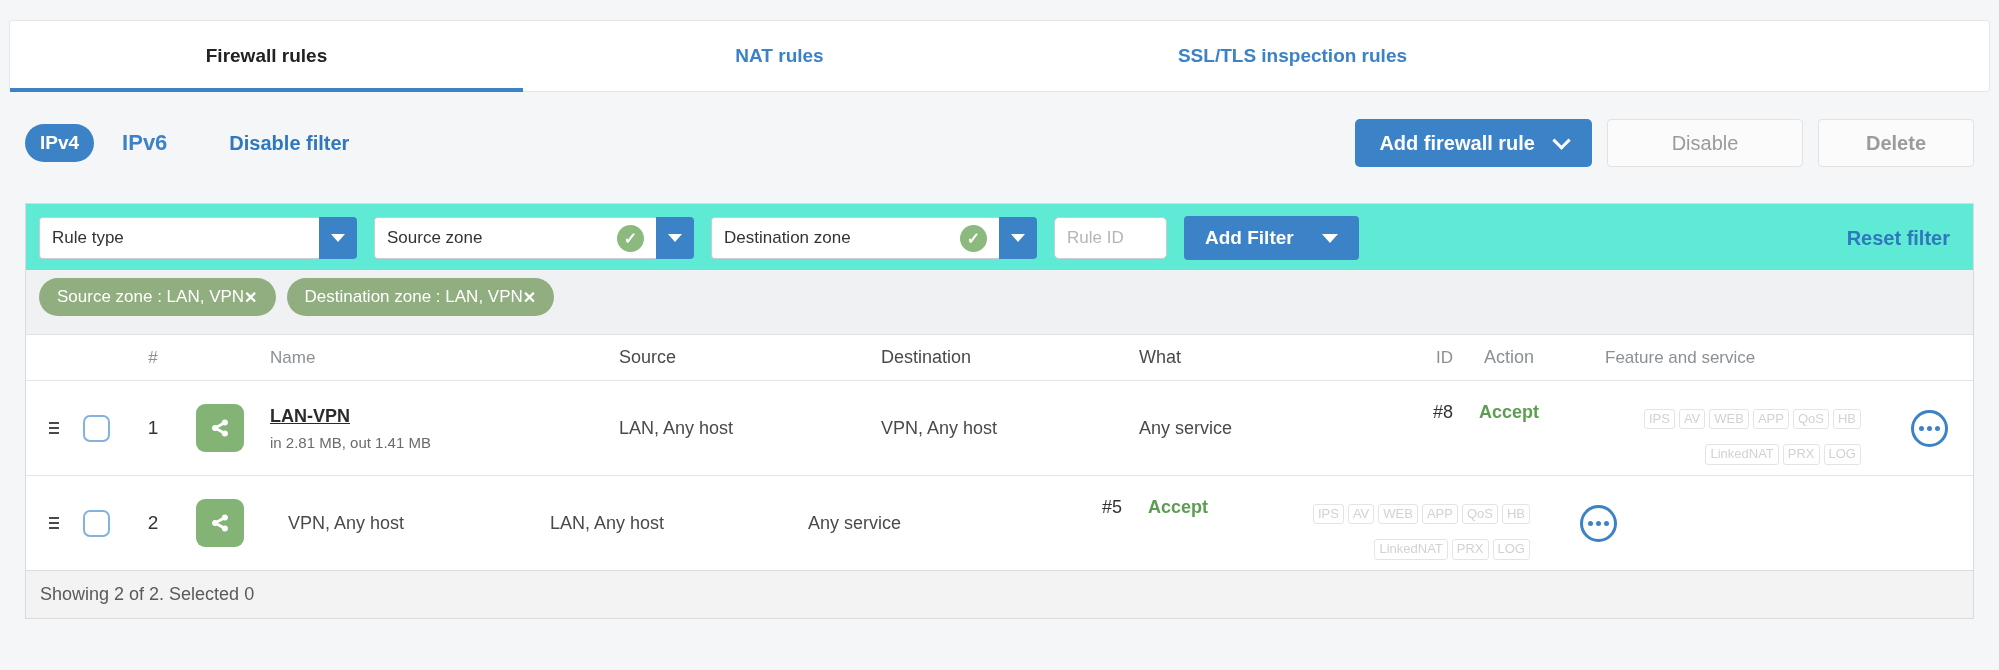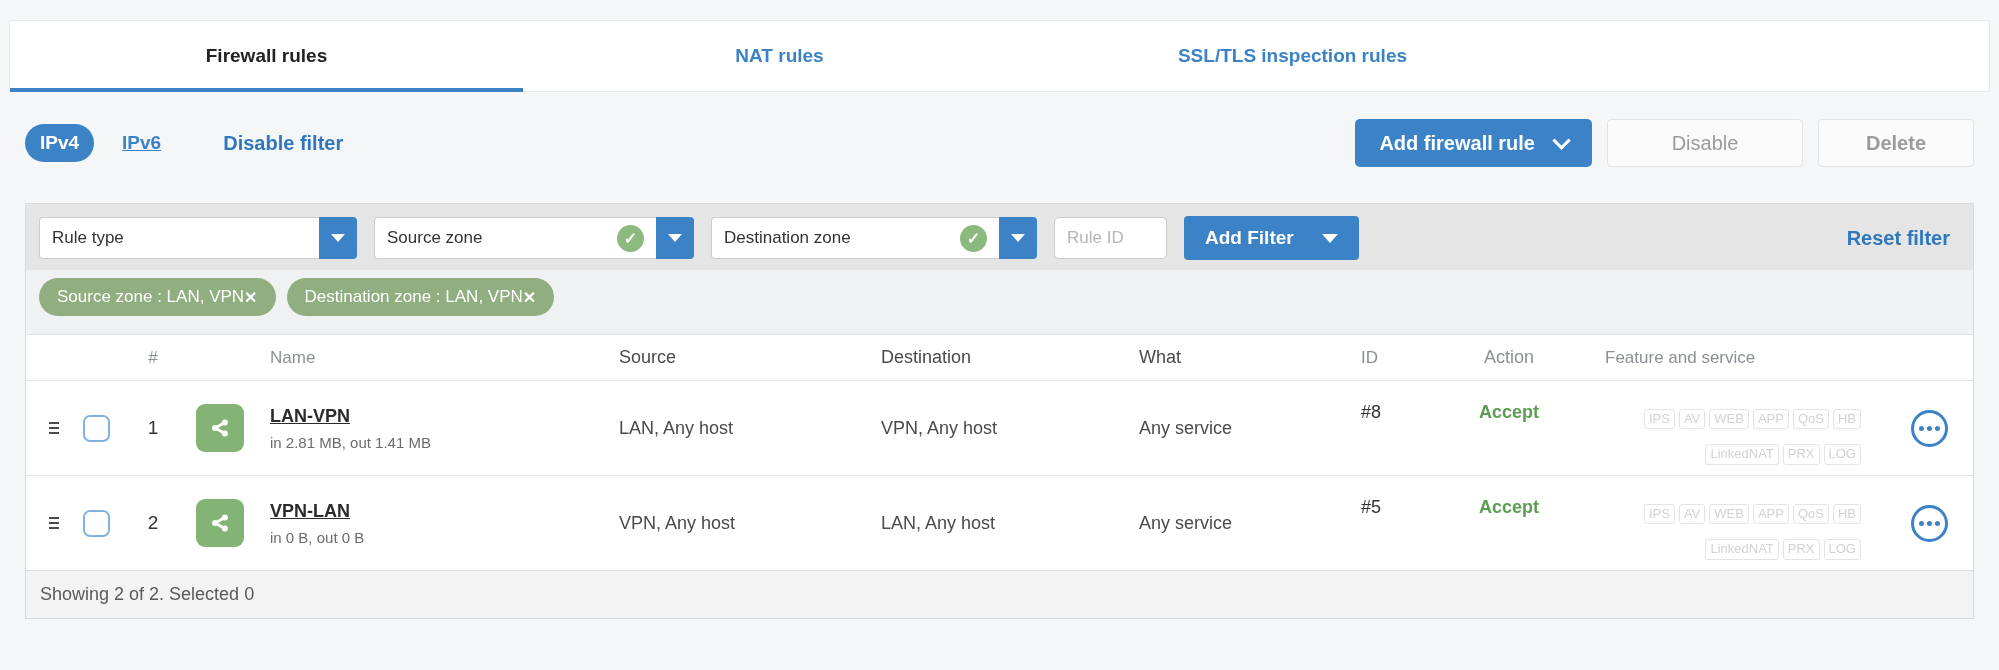--- a/index.html
+++ b/index.html
@@ -31,21 +31,21 @@
   
   .toolbar {
     margin:26px 25px 0; height:50px;
     display:flex; align-items:center;
   }
   .ip-pill {
     background:#3c82c6; color:#fff; font-weight:bold; font-size:19px;
     padding:8px 15px; border-radius:999px; cursor:pointer;
   }
   .ip-link {
-    color:#3c82c6; font-weight:bold; font-size:19px; margin-left:28px; cursor:pointer;text-decoration:underline;
+    color:#3c82c6; font-weight:bold; font-size:22px; margin-left:28px; cursor:pointer;
   }
   .disable-filter-link {
     color:#2f78bd; font-weight:bold; font-size:20px; margin-left:62px; cursor:pointer;
   }
   .toolbar-right { margin-left:auto; display:flex; align-items:center; gap:15px; }
   .btn-primary {
     background:#3c82c6; color:#fff; border:none; border-radius:5px;
     height:48px; padding:0 24px; font-size:20px; font-weight:bold;
     display:flex; align-items:center; gap:20px; cursor:pointer;
     font-family:"Liberation Sans", sans-serif;
@@ -61,21 +61,21 @@
   }
   .btn-disable { width:196px; }
   .btn-delete { width:156px;font-weight:bold; }
   
   .panel {
     margin:35px 25px 0; background:#fff;
     border:1px solid #d8dadc;
   }
   
   .filterbar {
-    background:#e5e5e5; padding:12px 13px 10px;
+    background:#5eead4; padding:12px 13px 10px;
     display:flex; align-items:center; gap:17px;
   }
   .fselect { display:flex; height:42px; cursor:pointer; }
   .fs-box {
     background:#fff; border:1px solid #c9cdd1; border-right:none;
     border-radius:4px 0 0 4px; display:flex; align-items:center;
     padding:0 12px; font-size:17px; color:#333;
   }
   .fs-box .fs-label { flex:1; }
   .fs-check {
@@ -132,21 +132,21 @@
     border-top:1px solid #e6e6e6; background:#fff;
   }
   .c-handle { width:28px; margin-left:14px; display:flex; justify-content:center; }
   .c-cb     { width:56px; display:flex; justify-content:center; }
   .c-num    { width:58px; text-align:center; font-size:19px; color:#333; }
   .c-icon   { width:76px; display:flex; justify-content:center; }
   .c-name   { flex:1; padding-left:12px; }
   .c-src    { width:262px; padding-left:30px; font-size:18px; color:#4a4a4a; }
   .c-dst    { width:258px; padding-left:30px; font-size:18px; color:#4a4a4a; }
   .c-what   { width:252px; padding-left:30px; font-size:18px; color:#4a4a4a; }
-  .c-id     { width:92px;  text-align:left; font-size:18px; color:#333; }
+  .c-id     { width:92px;  text-align:right; font-size:18px; color:#333; }
   .c-act    { width:112px; text-align:center; font-size:18px; }
   .c-feat   { width:320px; display:flex; flex-direction:column; align-items:flex-end; padding-right:24px; }
   .c-menu   { width:88px; display:flex; justify-content:center; }
   .thead .c-num, .thead .c-id { color:#8b9096; font-size:17px; }
   .thead .c-feat { align-items:flex-start; padding-left:40px; }
   .trow .c-id, .trow .c-act { align-self:flex-start; padding-top:21px; }
   .trow .c-feat { align-self:flex-start; padding-top:16px; }
   .drag-handle { display:flex; flex-direction:column; gap:3px; cursor:grab; }
   .drag-handle i { display:block; width:10px; height:2px; background:#4a4a4a; }
   .cb {
@@ -337,24 +337,20 @@
     <div class="c-icon">
       <span class="rule-icon">
         <svg width="26" height="26" viewBox="0 0 24 24">
           <path d="M16.5 7 L7.5 12 L16.5 17" stroke="#fff" stroke-width="2.6" fill="none"></path>
           <circle cx="16.5" cy="7" r="2.8" fill="#fff"></circle>
           <circle cx="16.5" cy="17" r="2.8" fill="#fff"></circle>
           <circle cx="7.5" cy="12" r="2.8" fill="#fff"></circle>
         </svg>
       </span>
     </div>
-    <div class="c-name">
-      <span class="rule-name">VPN-LAN</span>
-      <div class="rule-traffic">in 0 B, out 0 B</div>
-    </div>
     <div class="c-src">VPN, Any host</div>
     <div class="c-dst">LAN, Any host</div>
     <div class="c-what">Any service</div>
     <div class="c-id">#5</div>
     <div class="c-act action-accept">Accept</div>
     <div class="c-feat">
       <div class="badge-line">
         <span class="badge">IPS</span>
         <span class="badge">AV</span>
         <span class="badge">WEB</span>

